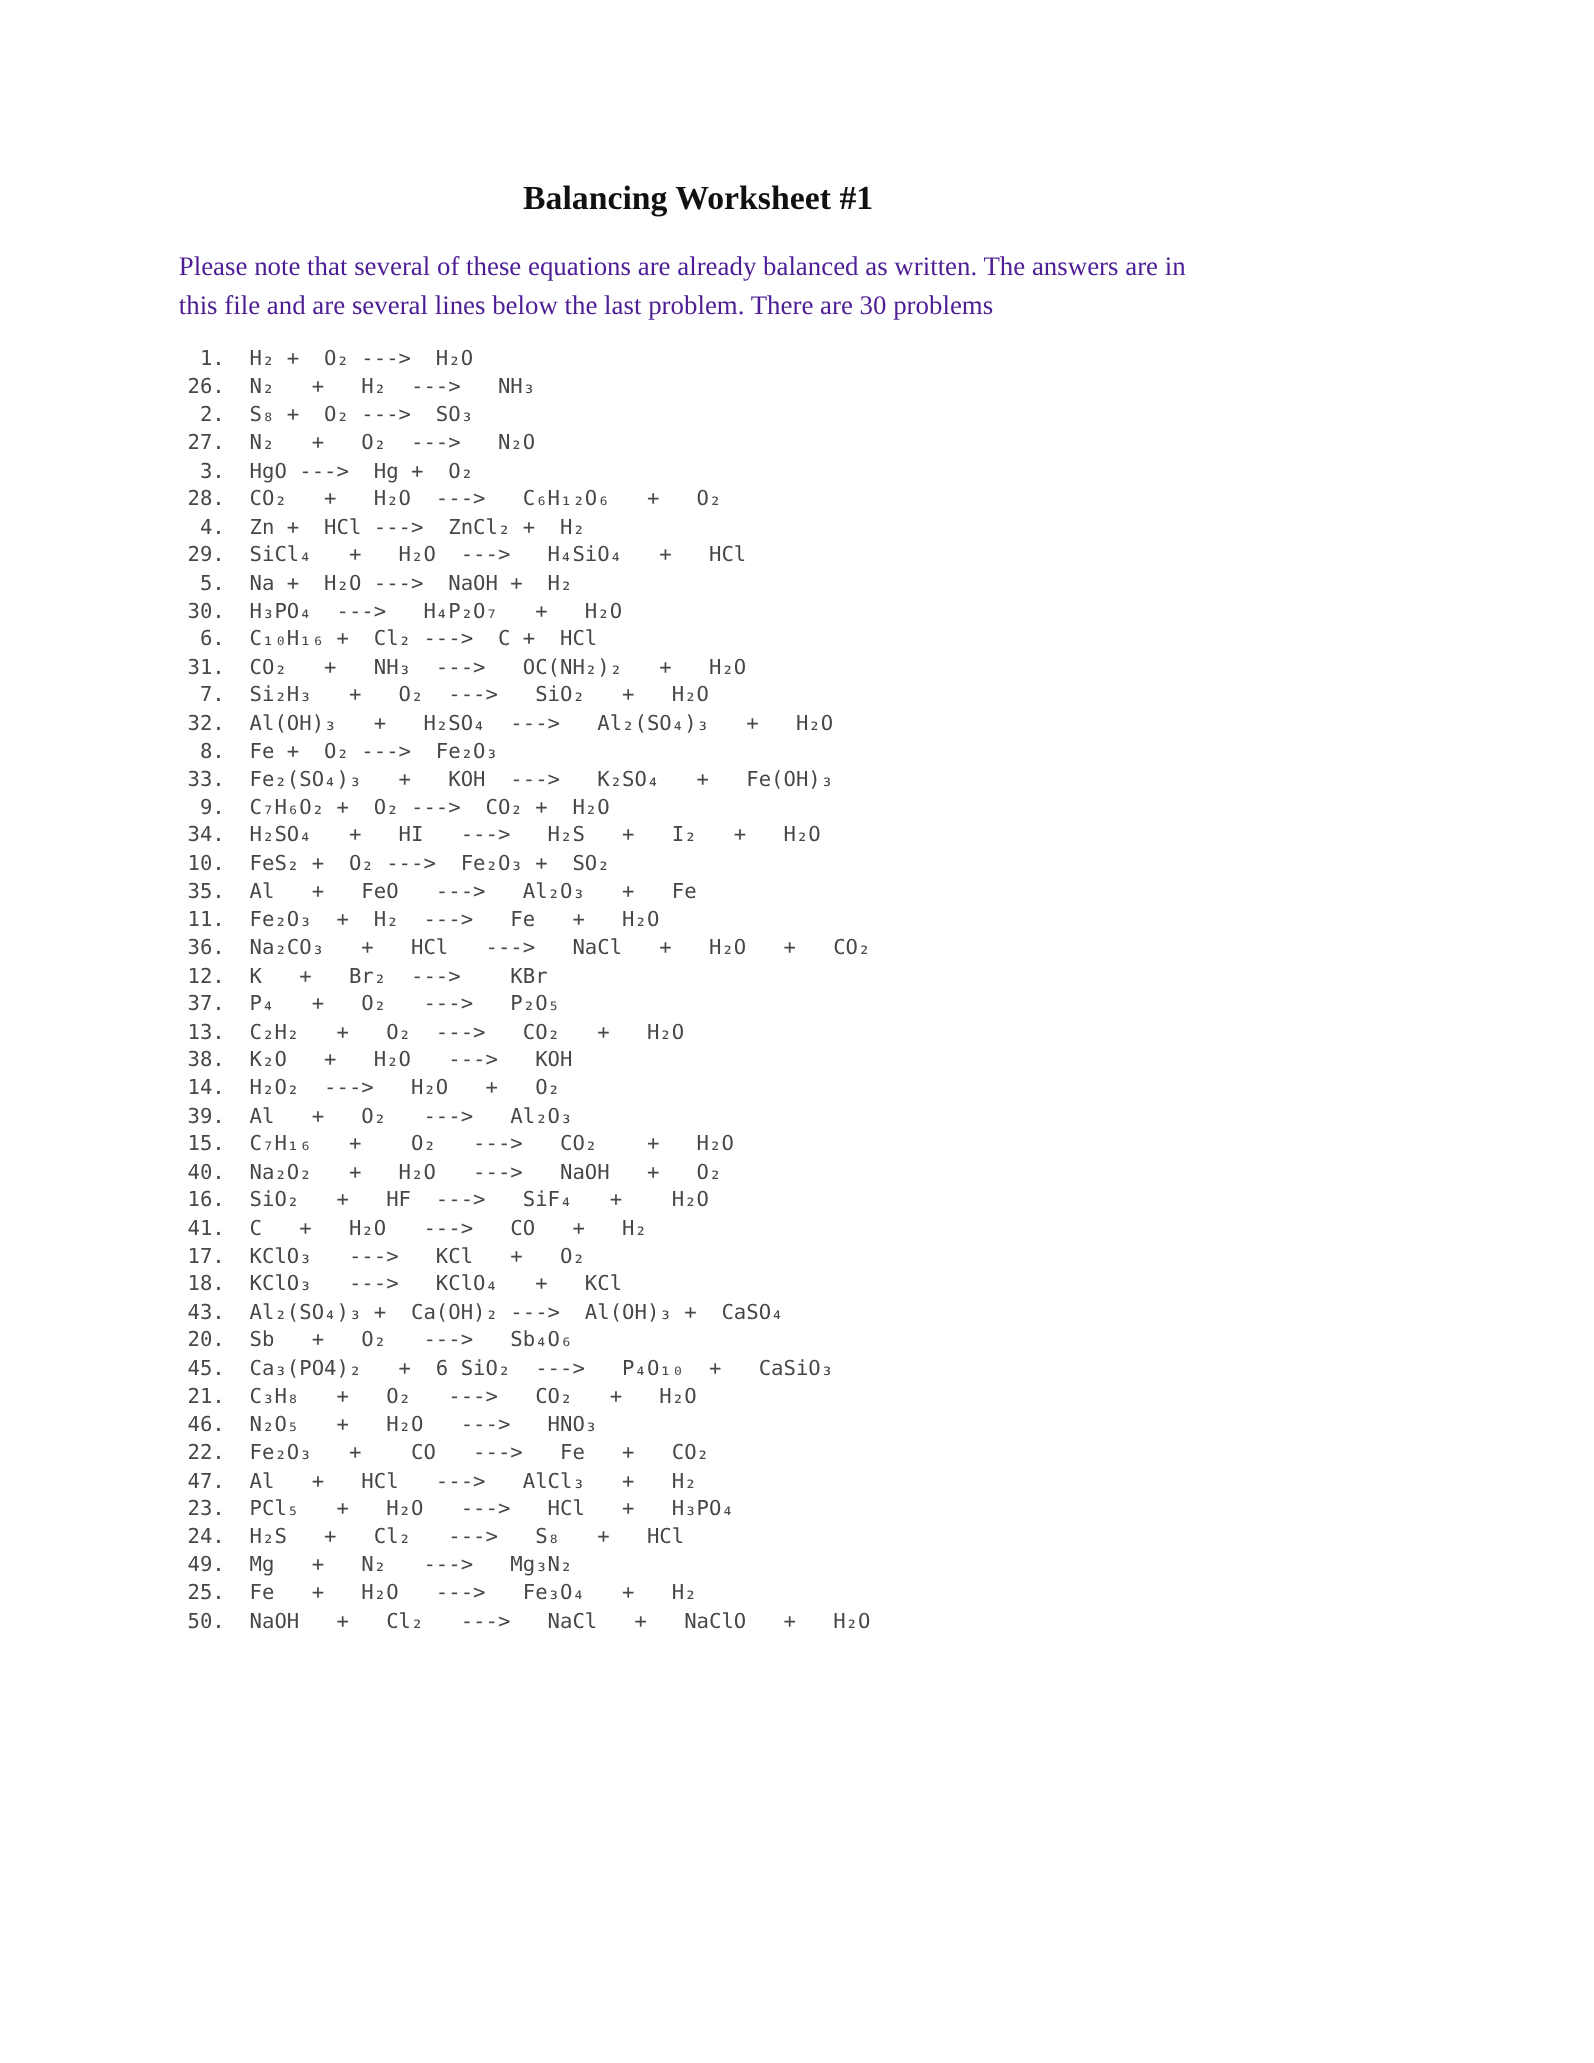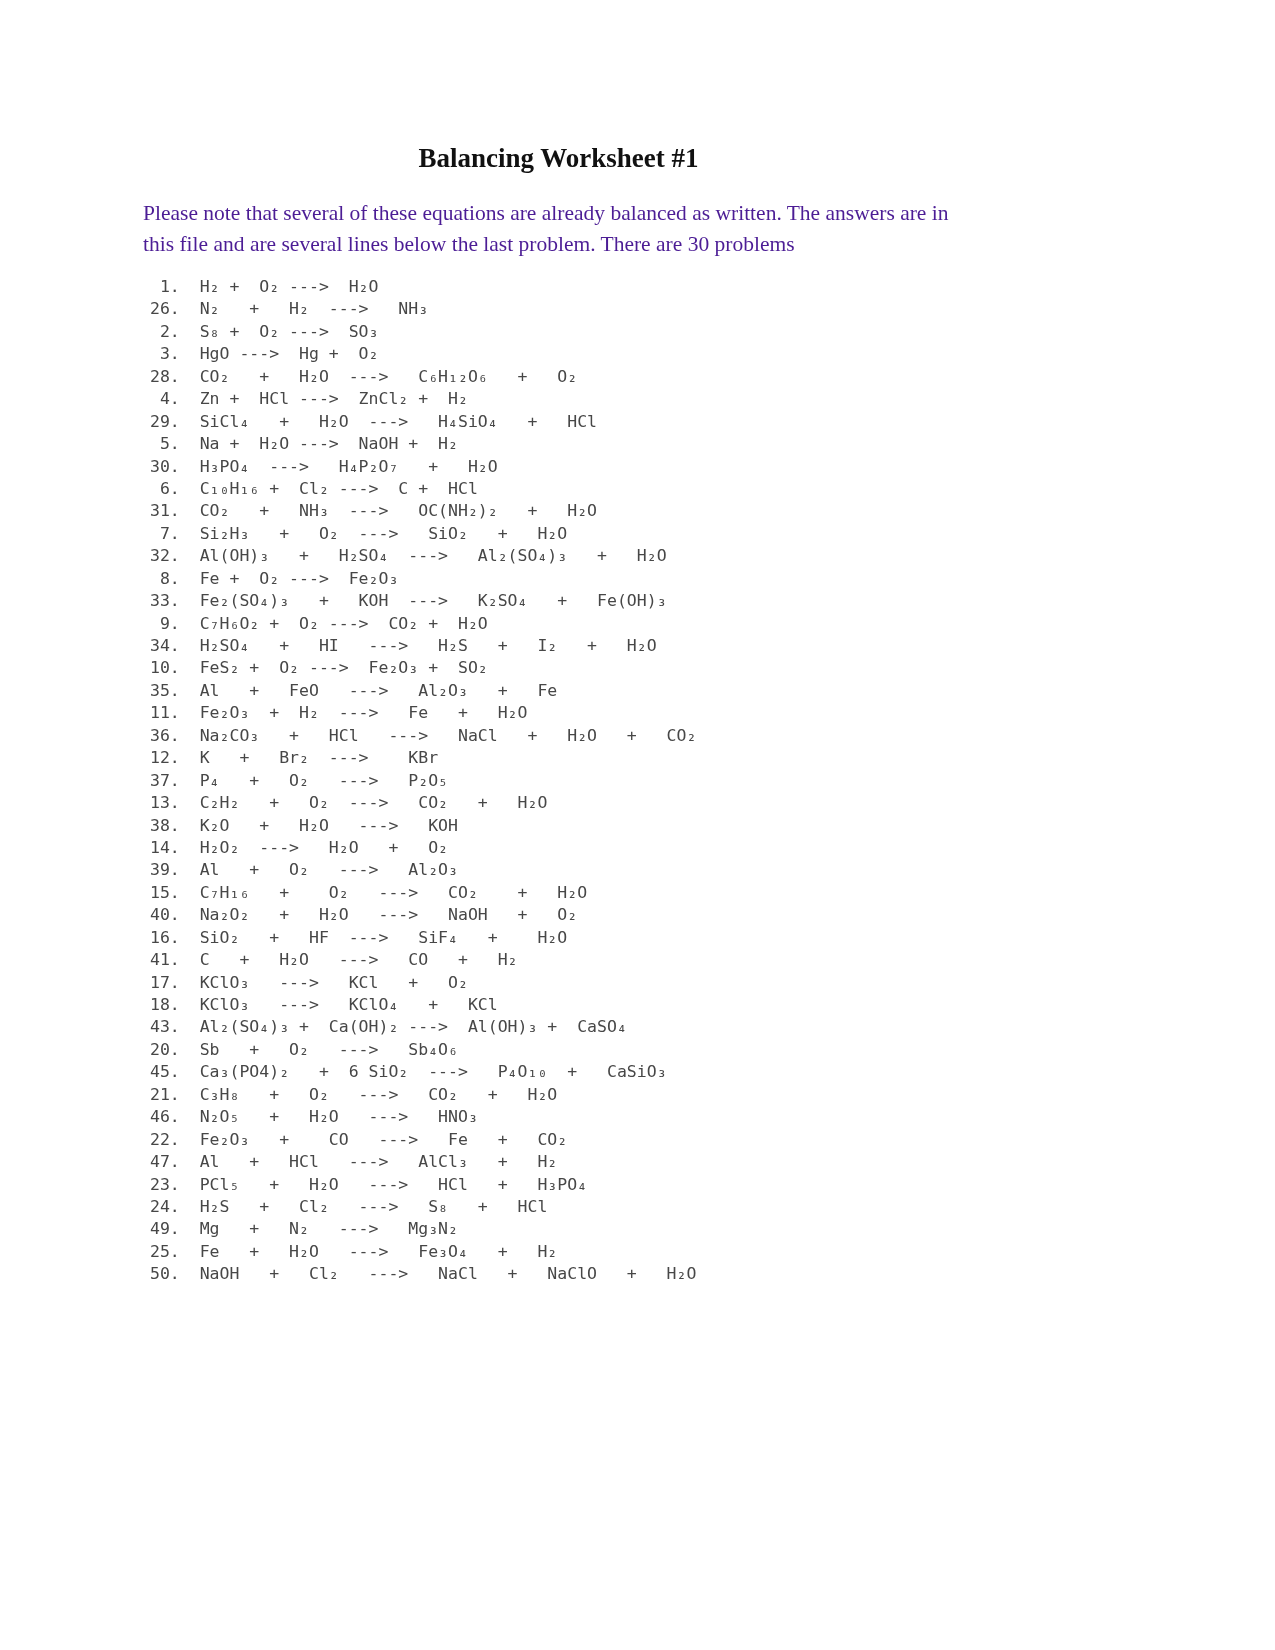--- a/index.html
+++ b/index.html
@@ -62,20 +62,21 @@
 
   <div class="doc-note">
     <div class="note-line">Please note that several of these equations are already balanced as written. The answers are in</div>
     <div class="note-line">this file and are several lines below the last problem. There are 30 problems</div>
   </div>
 
   <div class="problems">
     <div class="eq"> 1.  H₂ +  O₂ ---&gt;  H₂O</div>
     <div class="eq">26.  N₂   +   H₂  ---&gt;   NH₃</div>
     <div class="eq"> 2.  S₈ +  O₂ ---&gt;  SO₃</div>
+    <div class="eq">27.  N₂   +   O₂  ---&gt;   N₂O</div>
     <div class="eq"> 3.  HgO ---&gt;  Hg +  O₂</div>
     <div class="eq">28.  CO₂   +   H₂O  ---&gt;   C₆H₁₂O₆   +   O₂</div>
     <div class="eq"> 4.  Zn +  HCl ---&gt;  ZnCl₂ +  H₂</div>
     <div class="eq">29.  SiCl₄   +   H₂O  ---&gt;   H₄SiO₄   +   HCl</div>
     <div class="eq"> 5.  Na +  H₂O ---&gt;  NaOH +  H₂</div>
     <div class="eq">30.  H₃PO₄  ---&gt;   H₄P₂O₇   +   H₂O</div>
     <div class="eq"> 6.  C₁₀H₁₆ +  Cl₂ ---&gt;  C +  HCl</div>
     <div class="eq">31.  CO₂   +   NH₃  ---&gt;   OC(NH₂)₂   +   H₂O</div>
     <div class="eq"> 7.  Si₂H₃   +   O₂  ---&gt;   SiO₂   +   H₂O</div>
     <div class="eq">32.  Al(OH)₃   +   H₂SO₄  ---&gt;   Al₂(SO₄)₃   +   H₂O</div>

